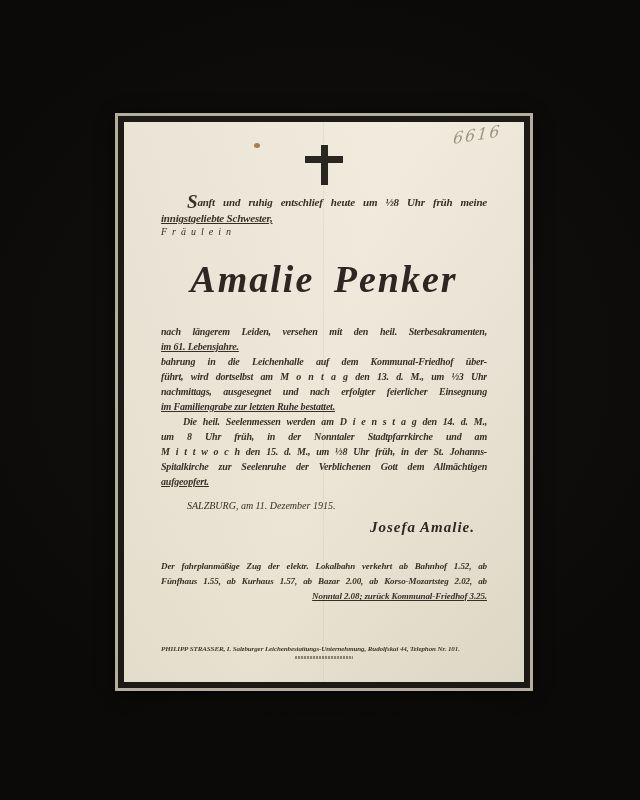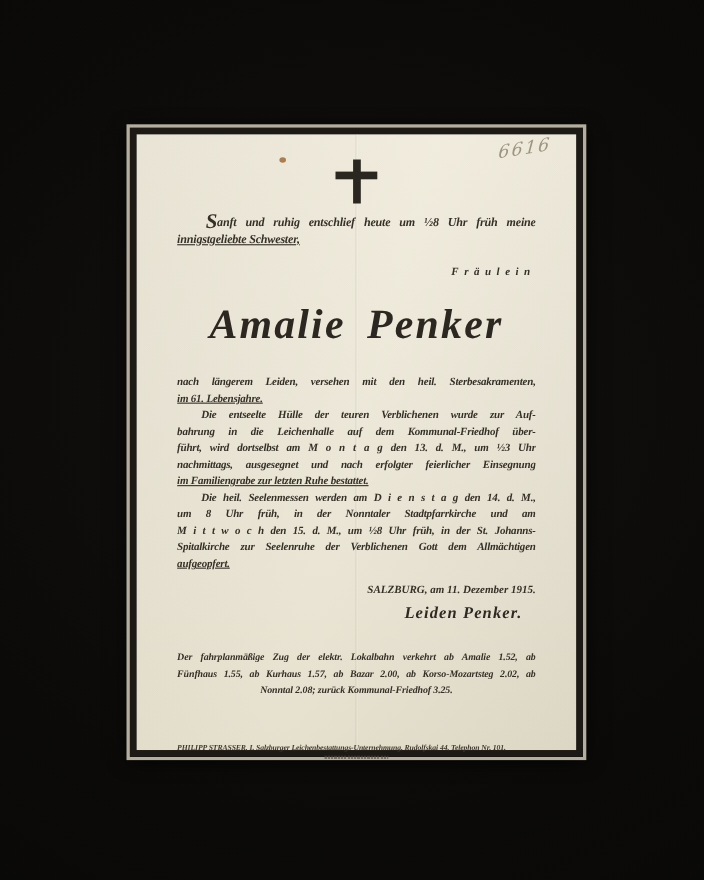--- a/index.html
+++ b/index.html
@@ -51,35 +51,34 @@
     color: #353026;
     font-style: italic;
   }
   
   .cross { position: relative; width: 40px; height: 40px; margin: 23px auto 0 auto; }
   .cross .cv { position: absolute; left: 17px; top: 0; width: 7px; height: 40px; background: #2a2620; }
   .cross .ch { position: absolute; left: 1px; top: 11px; width: 38px; height: 7px; background: #2a2620; }
 
   .jline  { text-align: justify; text-align-last: justify; white-space: nowrap; overflow: hidden; }
   .leftline { text-align: left; white-space: nowrap; overflow: hidden; text-decoration: underline; }
-  .centerline { text-align: center; white-space: nowrap; overflow: hidden; }
+  .centerline { text-align: right; white-space: nowrap; overflow: hidden; text-decoration: underline; }
   .indent1 { padding-left: 26px; }
   .indent2 { padding-left: 22px; }
 
   .intro {
     margin-top: 9px;
     font-size: 11px; font-weight: bold; line-height: 16px;
     letter-spacing: -0.2px;
   }
   .initial { font-size: 19px; line-height: 0; vertical-align: -2px; }
 
   .fraulein {
-    margin-top: 16px;
-    text-align: right;
-    font-size: 10px; font-weight: bold;
+    text-align: left;
+    font-size: 10px; font-weight: normal;
     letter-spacing: 5px;
     line-height: 12px;
   }
   .name {
     margin: 20px 0 0 0;
     text-align: center;
     font-size: 38px; font-weight: bold; font-style: italic;
     line-height: 42px;
     letter-spacing: 2px;
     word-spacing: 8px;
@@ -87,24 +86,23 @@
   }
   .bodytext {
     margin-top: 24px;
     font-size: 10px; font-weight: bold;
     line-height: 15px;
     letter-spacing: -0.2px;
   }
   .dateline {
     margin-top: 9px;
     padding-left: 26px;
-    font-size: 10px; font-weight: bold;
+    font-size: 10px; font-weight: normal;
     line-height: 15px;
     white-space: nowrap;
-    text-align: right;
   }
   .signature {
     margin-top: 4px;
     padding-right: 12px;
     text-align: right;
     font-size: 15px; font-weight: bold;
     line-height: 20px;
     letter-spacing: 1px;
     color: #2e2922;
   }
@@ -151,38 +149,37 @@
         <div class="leftline">innigstgeliebte Schwester,</div>
       </div>
 
       <div class="fraulein">Fräulein</div>
 
       <h1 class="name">Amalie Penker</h1>
 
       <div class="bodytext">
         <div class="jline">nach längerem Leiden, versehen mit den heil. Sterbesakramenten,</div>
         <div class="leftline">im 61. Lebensjahre.</div>
-        <div class="jline indent2">Die entseelte Hülle der teuren Verblichenen wurde zur Auf-</div>
         <div class="jline">bahrung in die Leichenhalle auf dem Kommunal-Friedhof über-</div>
         <div class="jline">führt, wird dortselbst am M&nbsp;o&nbsp;n&nbsp;t&nbsp;a&nbsp;g den 13. d. M., um ½3 Uhr</div>
         <div class="jline">nachmittags, ausgesegnet und nach erfolgter feierlicher Einsegnung</div>
         <div class="leftline">im Familiengrabe zur letzten Ruhe bestattet.</div>
         <div class="jline indent2">Die heil. Seelenmessen werden am D&nbsp;i&nbsp;e&nbsp;n&nbsp;s&nbsp;t&nbsp;a&nbsp;g den 14. d. M.,</div>
         <div class="jline">um 8 Uhr früh, in der Nonntaler Stadtpfarrkirche und am</div>
         <div class="jline">M&nbsp;i&nbsp;t&nbsp;t&nbsp;w&nbsp;o&nbsp;c&nbsp;h den 15. d. M., um ½8 Uhr früh, in der St. Johanns-</div>
         <div class="jline">Spitalkirche zur Seelenruhe der Verblichenen Gott dem Allmächtigen</div>
         <div class="leftline">aufgeopfert.</div>
       </div>
 
       <div class="dateline">SALZBURG, am 11. Dezember 1915.</div>
 
-      <div class="signature">Leiden Penker.</div>
+      <div class="signature">Josefa Amalie.</div>
 
       <div class="schedule">
-        <div class="jline">Der fahrplanmäßige Zug der elektr. Lokalbahn verkehrt ab Amalie 1.52, ab</div>
+        <div class="jline">Der fahrplanmäßige Zug der elektr. Lokalbahn verkehrt ab Bahnhof 1.52, ab</div>
         <div class="jline">Fünfhaus 1.55, ab Kurhaus 1.57, ab Bazar 2.00, ab Korso-Mozartsteg 2.02, ab</div>
         <div class="centerline">Nonntal 2.08;  zurück Kommunal-Friedhof 3.25.</div>
       </div>
 
       <div class="footer">PHILIPP STRASSER, I. Salzburger Leichenbestattungs-Unternehmung, Rudolfskai 44, Telephon Nr. 101.</div>
 
       <div class="printmark"></div>
 
     </div>
   </div>

